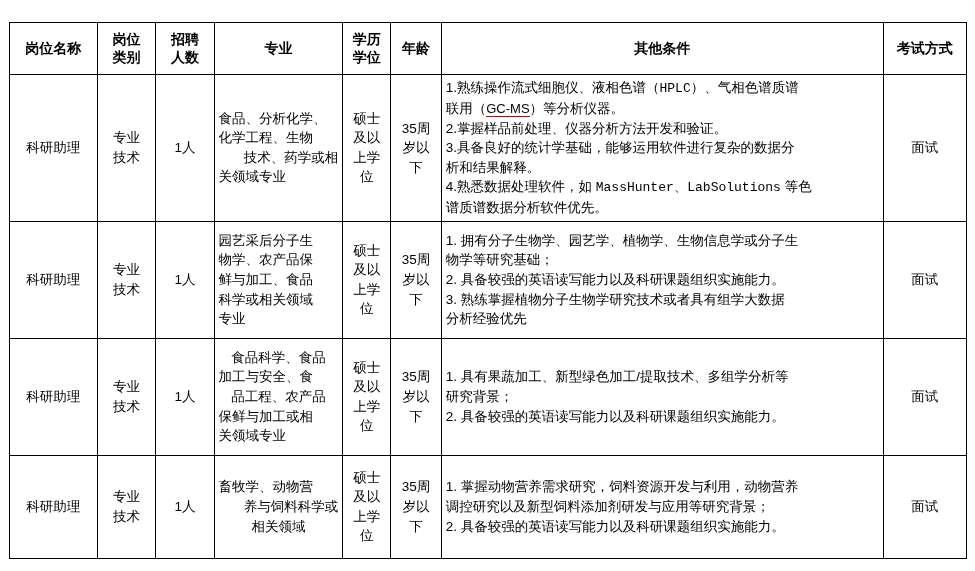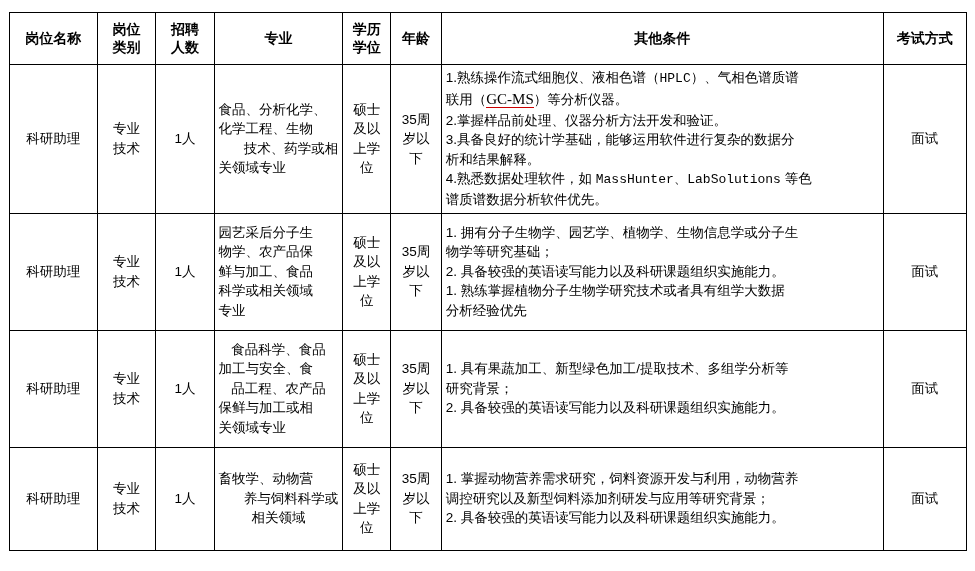--- a/index.html
+++ b/index.html
@@ -12,21 +12,21 @@
     height: 571px;
     font-family: "Liberation Sans", sans-serif;
     color: #000000;
     overflow: hidden;
   }
   .page {
     position: relative;
     width: 975px;
     height: 571px;
     box-sizing: border-box;
-    padding: 12px 8px 8px 8px;
+    padding: 22px 8px 8px 8px;
   }
   table.job-table {
     border-collapse: collapse;
     width: 958px;
     table-layout: fixed;
     margin: 0 auto;
   }
   table.job-table th,
   table.job-table td {
     border: 1px solid #000000;
@@ -57,22 +57,22 @@
   .stack-line {
     display: block;
     text-align: center;
   }
   .other-lines > span {
     display: block;
     text-align: justify;
     text-justify: inter-ideograph;
   }
   .mono-ul {
-    font-family: Liberation Serif, serif;
-    font-size: 15px;
+    font-family: Liberation Sans, sans-serif;
+    font-size: 13px;
     border-bottom: 1px solid #cc0000;
     text-decoration: none;
   }
   .mono {
     font-family: "Liberation Mono", monospace;
     font-size: 13px;
   }
   .row-tall td { height: 128px; }
   .row-mid td  { height: 110px; }
   .row-sm td   { height: 96px; }
@@ -173,21 +173,21 @@
         </td>
         <td class="cell-center">
           <span class="stack-line">35周</span>
           <span class="stack-line">岁以</span>
           <span class="stack-line">下</span>
         </td>
         <td class="cell-left other-lines">
           <span>1. 拥有分子生物学、园艺学、植物学、生物信息学或分子生</span>
           <span>物学等研究基础；</span>
           <span>2. 具备较强的英语读写能力以及科研课题组织实施能力。</span>
-          <span>1. 熟练掌握植物分子生物学研究技术或者具有组学大数据</span>
+          <span>3. 熟练掌握植物分子生物学研究技术或者具有组学大数据</span>
           <span>分析经验优先</span>
         </td>
         <td class="cell-center">面试</td>
       </tr>
 
       <tr class="row-mid">
         <td class="cell-center">科研助理</td>
         <td class="cell-center">
           <span class="stack-line">专业</span>
           <span class="stack-line">技术</span>

